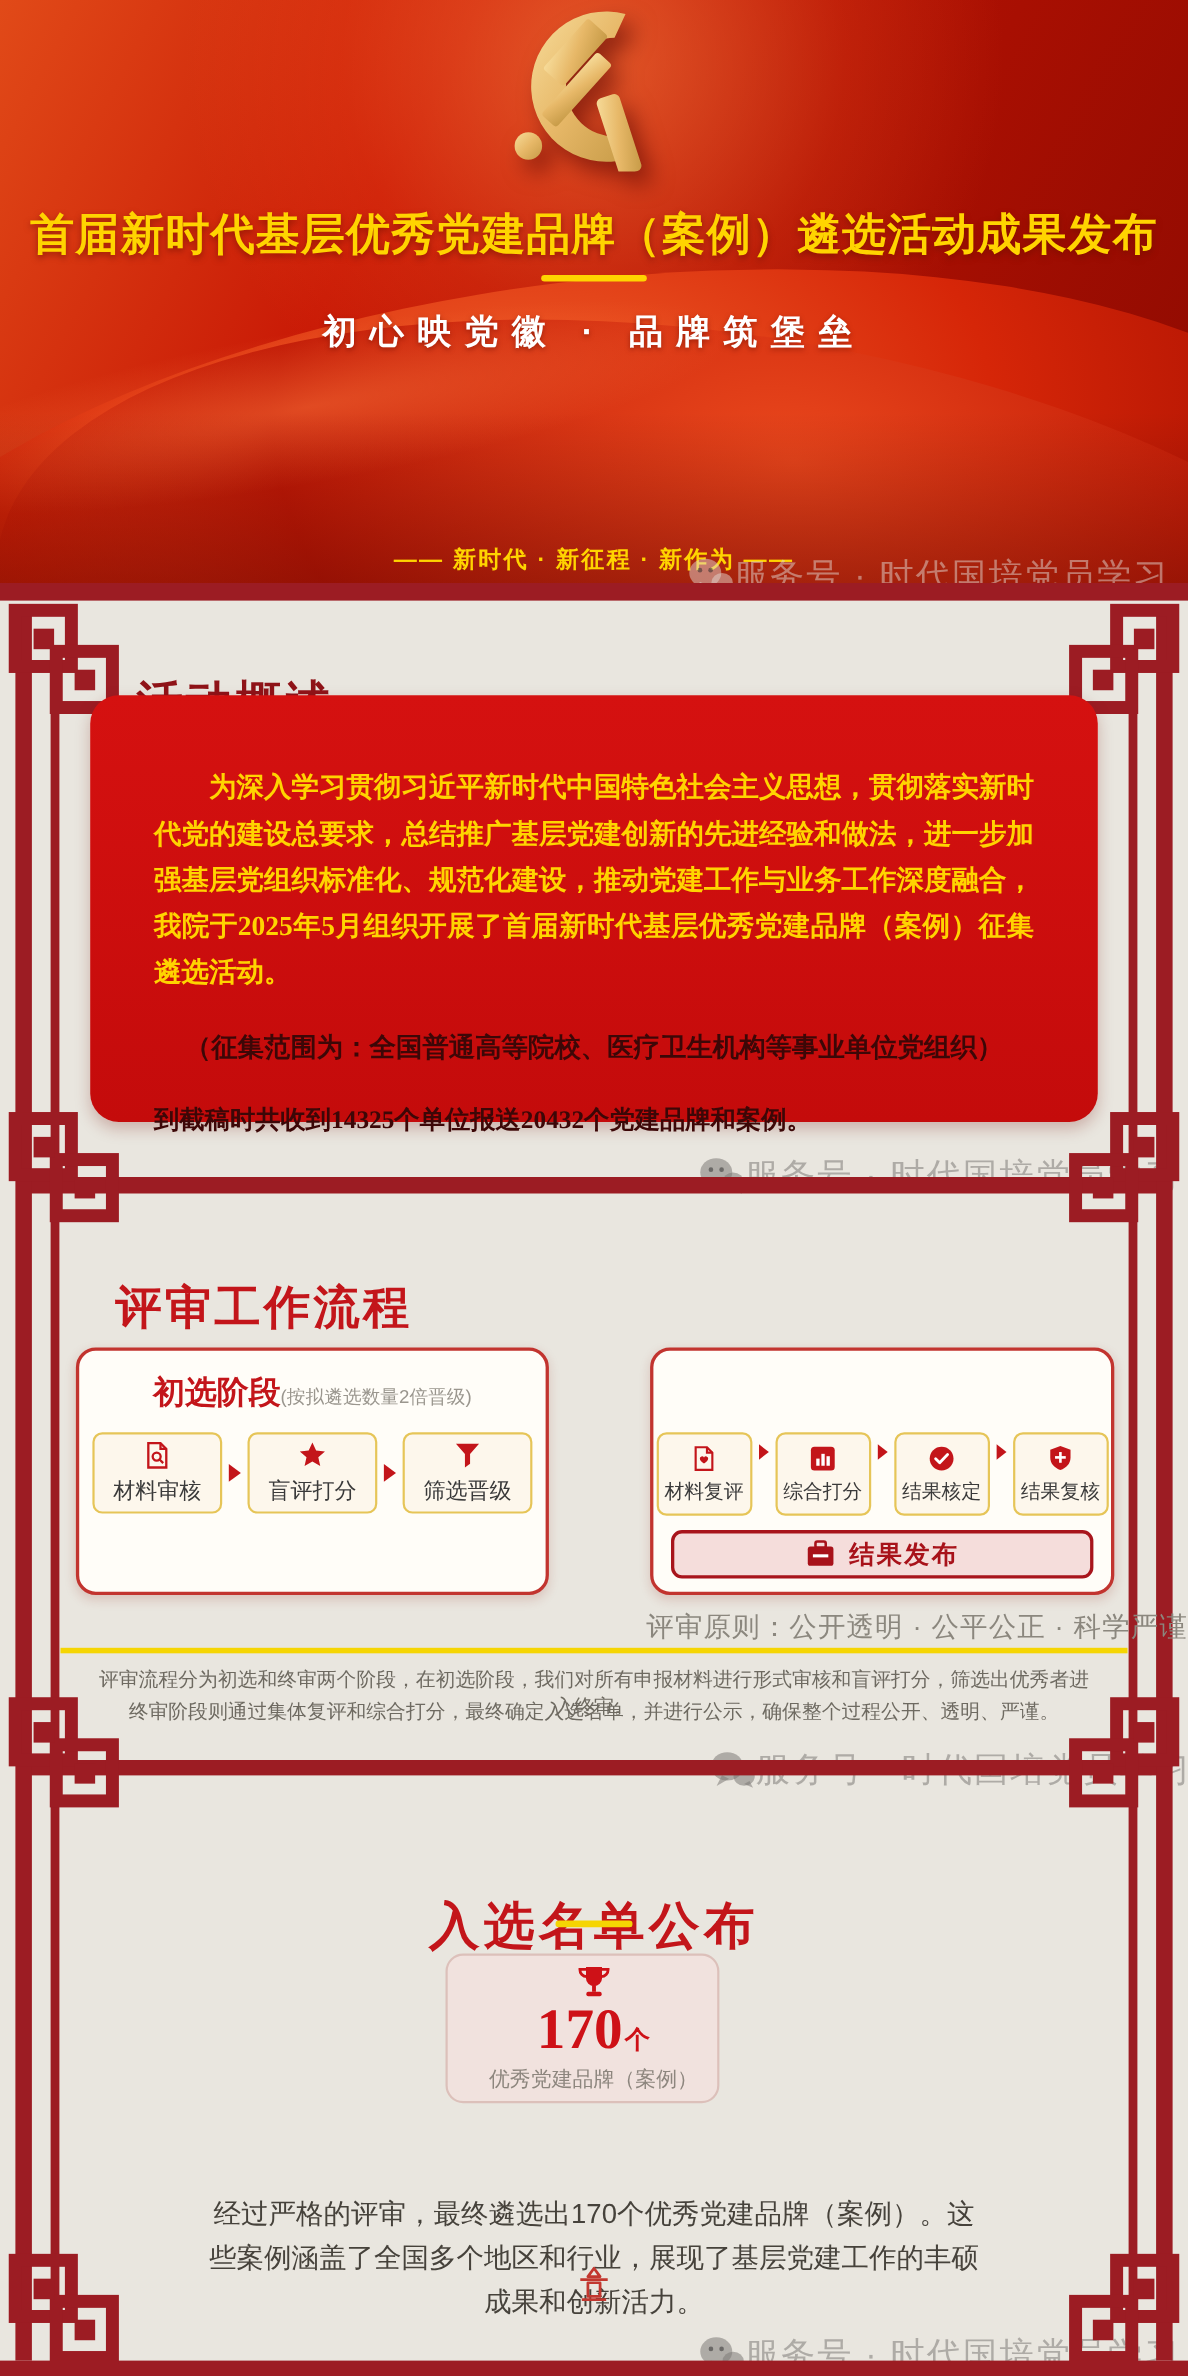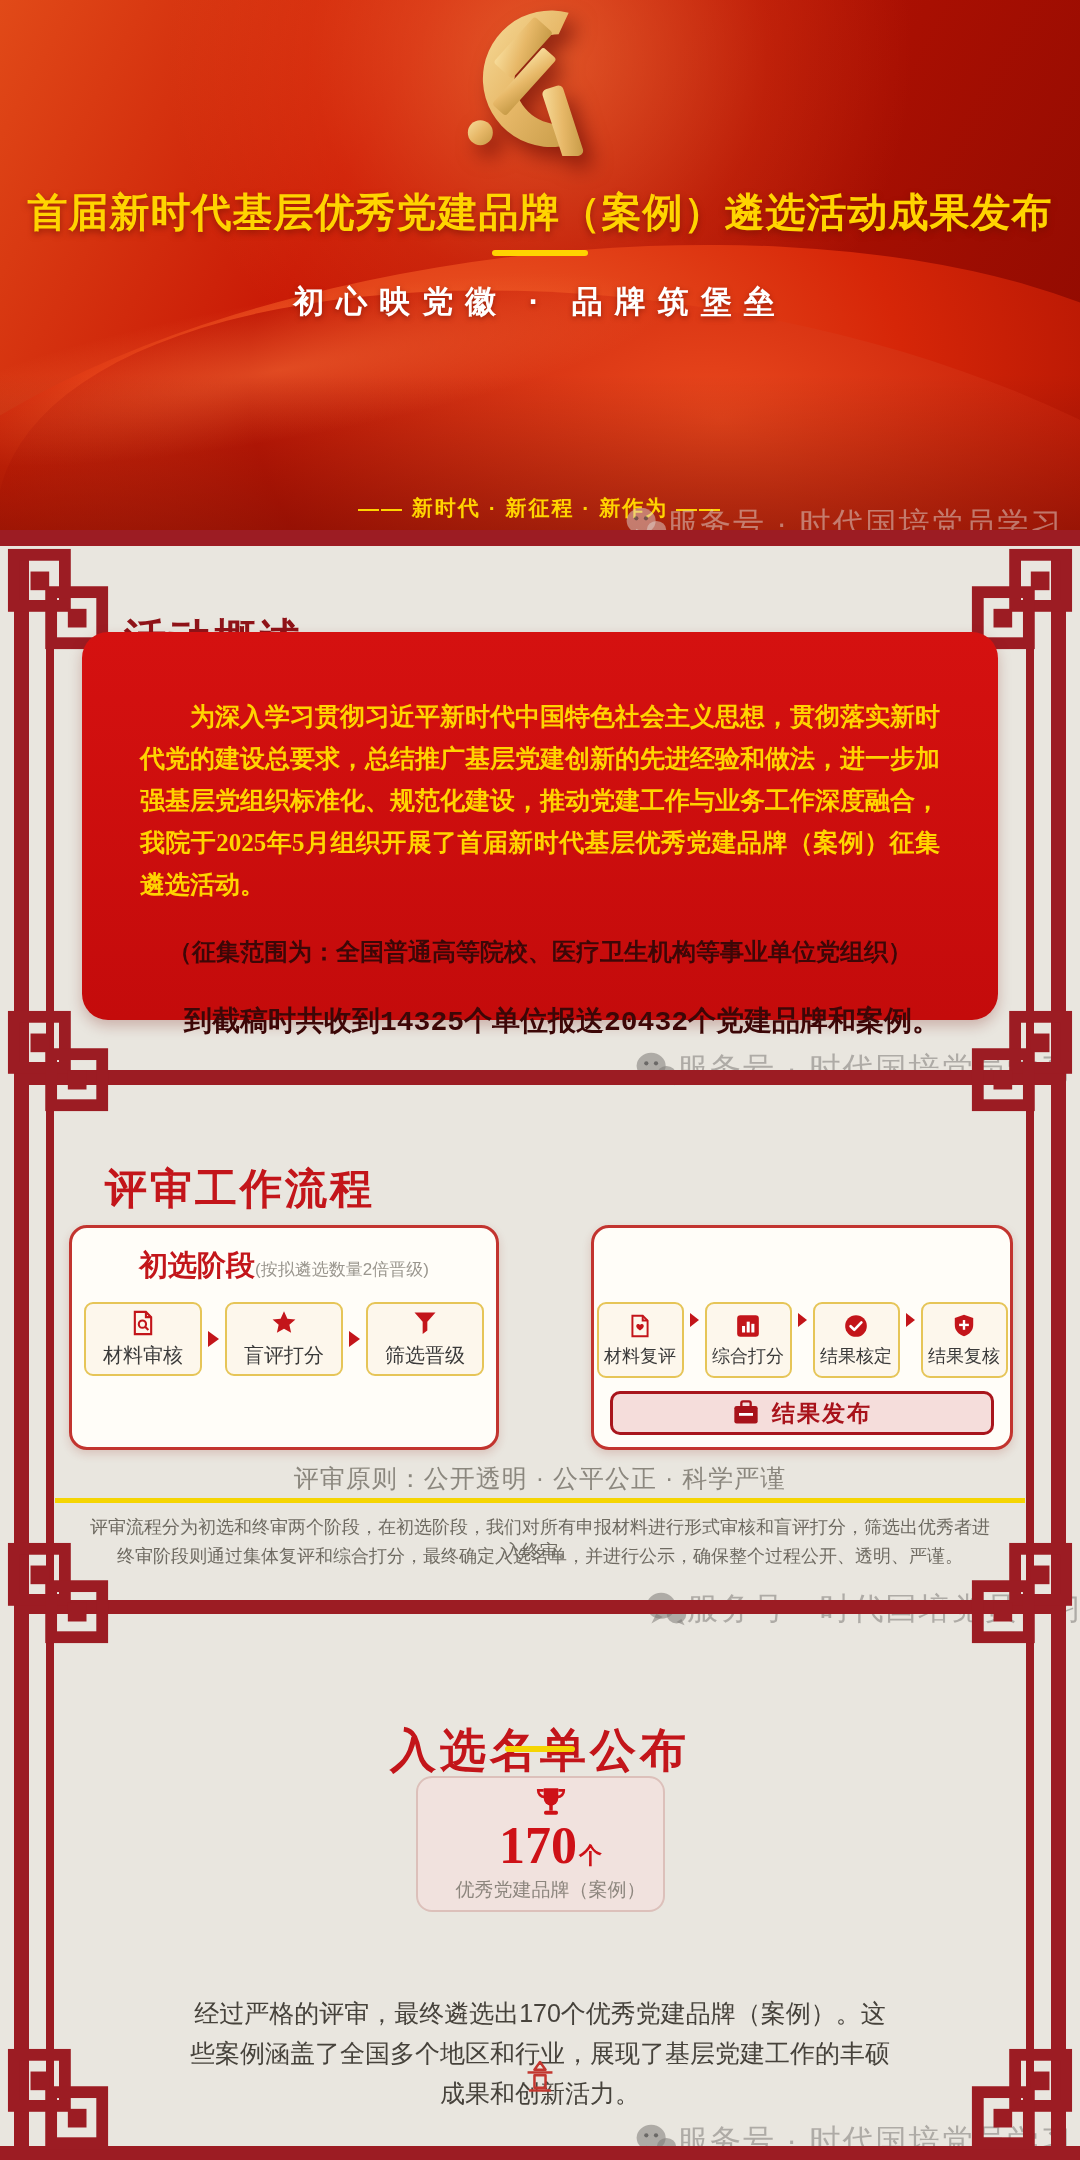--- a/index.html
+++ b/index.html
@@ -106,22 +106,22 @@
   .overview-box .main-par{
     font-family:"Liberation Serif", serif;
     color:#ffd400;font-size:25px;font-weight:700;line-height:1.68;text-indent:2em;
     margin:0;text-align:justify;
   }
   .overview-box .scope-par{
     font-family:"Liberation Serif", serif;
     color:#3c0707;font-size:24px;font-weight:700;text-align:center;margin:30px 0 0 0;
   }
   .overview-box .stats-par{
-    font-family:Liberation Mono, monospace;
-    color:#3c0707;font-size:28px;font-weight:700;text-align:right;margin:34px 0 0 0;
+    font-family:Liberation Serif, serif;
+    color:#3c0707;font-size:23px;font-weight:700;text-align:left;margin:34px 0 0 0;
   }
 
   
   .process-heading{
     position:absolute;left:105px;top:1126px;
     font-size:42px;font-weight:900;color:#c3151a;letter-spacing:3px;
   }
   .stage-card{
     position:absolute;top:1225px;height:225px;box-sizing:border-box;
     background:#fffdf8;border:3px solid #c2342f;border-radius:18px;
@@ -146,39 +146,39 @@
   .stage2 .step-label{font-size:18px;}
   .arrow{width:0;height:0;border-left:11px solid #c3151a;border-top:8px solid transparent;border-bottom:8px solid transparent;}
   .stage2 .arrow{border-left-width:9px;border-top-width:7px;border-bottom-width:7px;}
   .final-banner{
     margin:13px 16px 0 16px;height:44px;box-sizing:border-box;
     background:#f5dddb;border:3px solid #a8151c;border-radius:10px;
     display:flex;align-items:center;justify-content:center;gap:12px;
     color:#a8121a;font-size:23px;font-weight:900;letter-spacing:2px;
   }
   .principle-line{
-    position:absolute;left:0;top:1462px;width:1080px;text-align:center;
+    position:absolute;left:0;top:1462px;width:1080px;text-align:right;
     font-size:25px;color:#8b877e;letter-spacing:1px;
   }
   .yellow-rule{
     position:absolute;left:55px;top:1498px;width:970px;height:5px;background:#f5d503;
   }
   .process-desc1{position:absolute;left:90px;top:1515px;width:900px;text-align:center;font-size:18px;color:#6e6a61;}
   .process-desc2{position:absolute;left:90px;top:1544px;width:900px;text-align:center;font-size:18px;color:#6e6a61;}
 
   
   .results-heading{
     position:absolute;left:0;top:1682px;width:1080px;text-align:center;
     font-size:46px;font-weight:900;color:#c3151a;letter-spacing:4px;
   }
   .results-underline{
     position:absolute;left:505px;top:1746px;width:70px;height:6px;background:#f5d503;border-radius:3px;
   }
   .award-card{
-    position:absolute;left:416px;top:1776px;width:249px;height:136px;box-sizing:border-box;
+    position:absolute;left:405px;top:1776px;width:249px;height:136px;box-sizing:border-box;
     background:#f1e2de;border:2px solid #dcc0ba;border-radius:16px;
     display:flex;flex-direction:column;align-items:center;justify-content:center;gap:2px;padding-left:20px;
   }
   .award-count-row{display:flex;align-items:baseline;line-height:1;}
   .award-count{
     font-family:"Liberation Serif", serif;
     font-size:52px;font-weight:900;color:#ce1117;
   }
   .award-unit{font-size:23px;color:#ce1117;font-weight:700;margin-left:2px;}
   .award-label{font-size:19px;color:#8d867e;margin-top:3px;}

